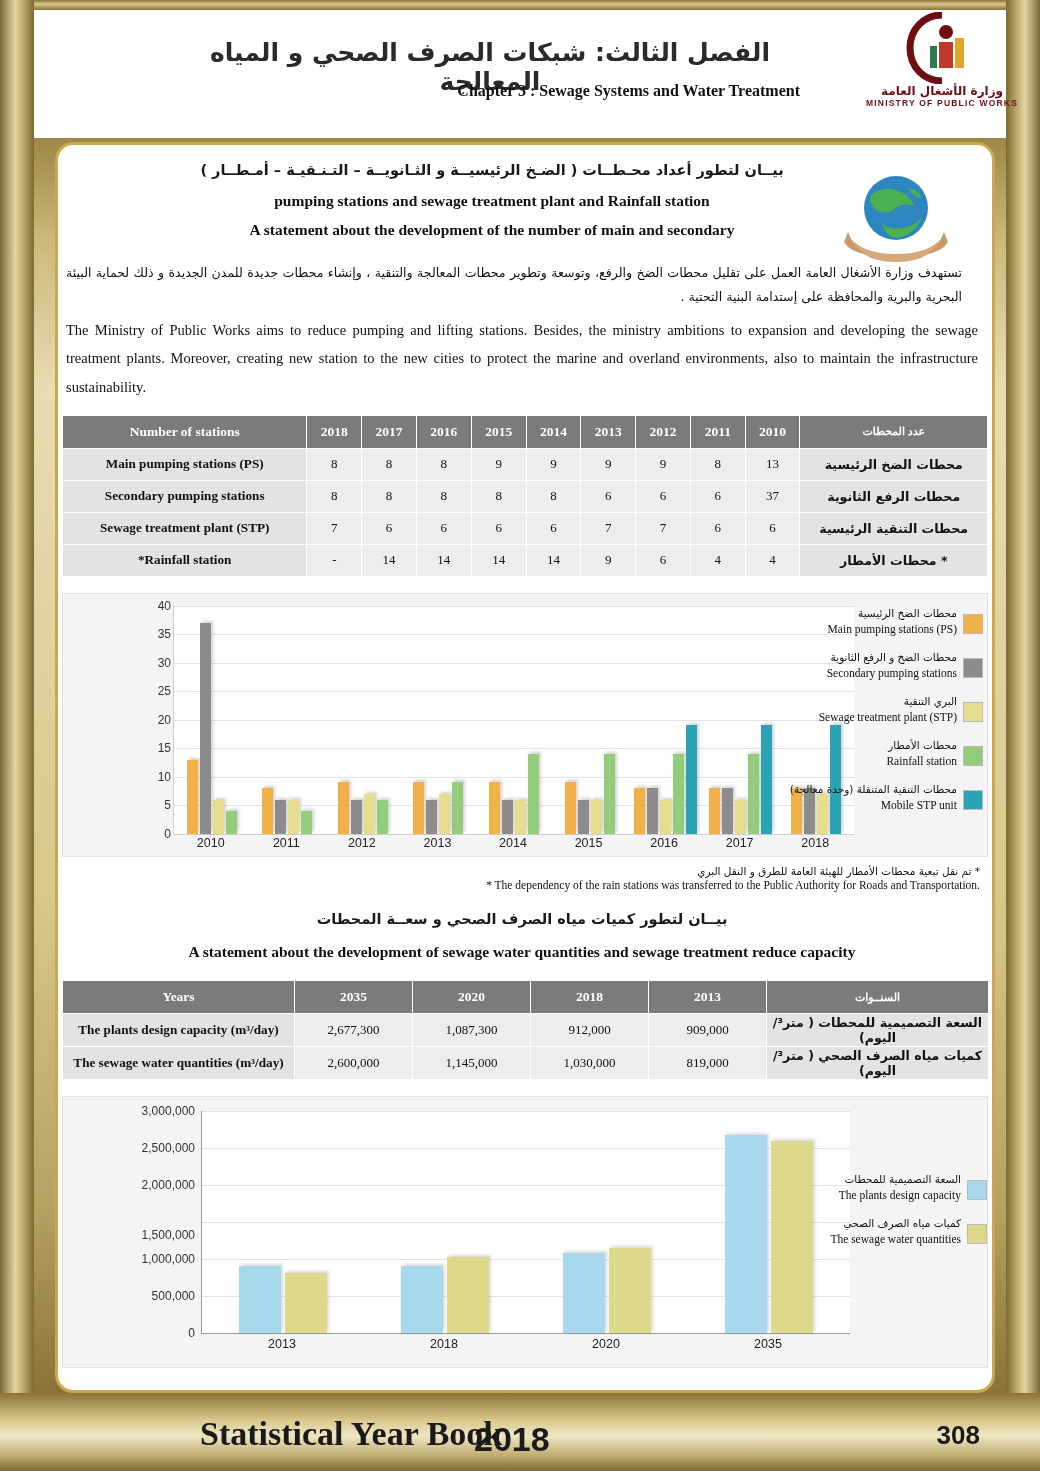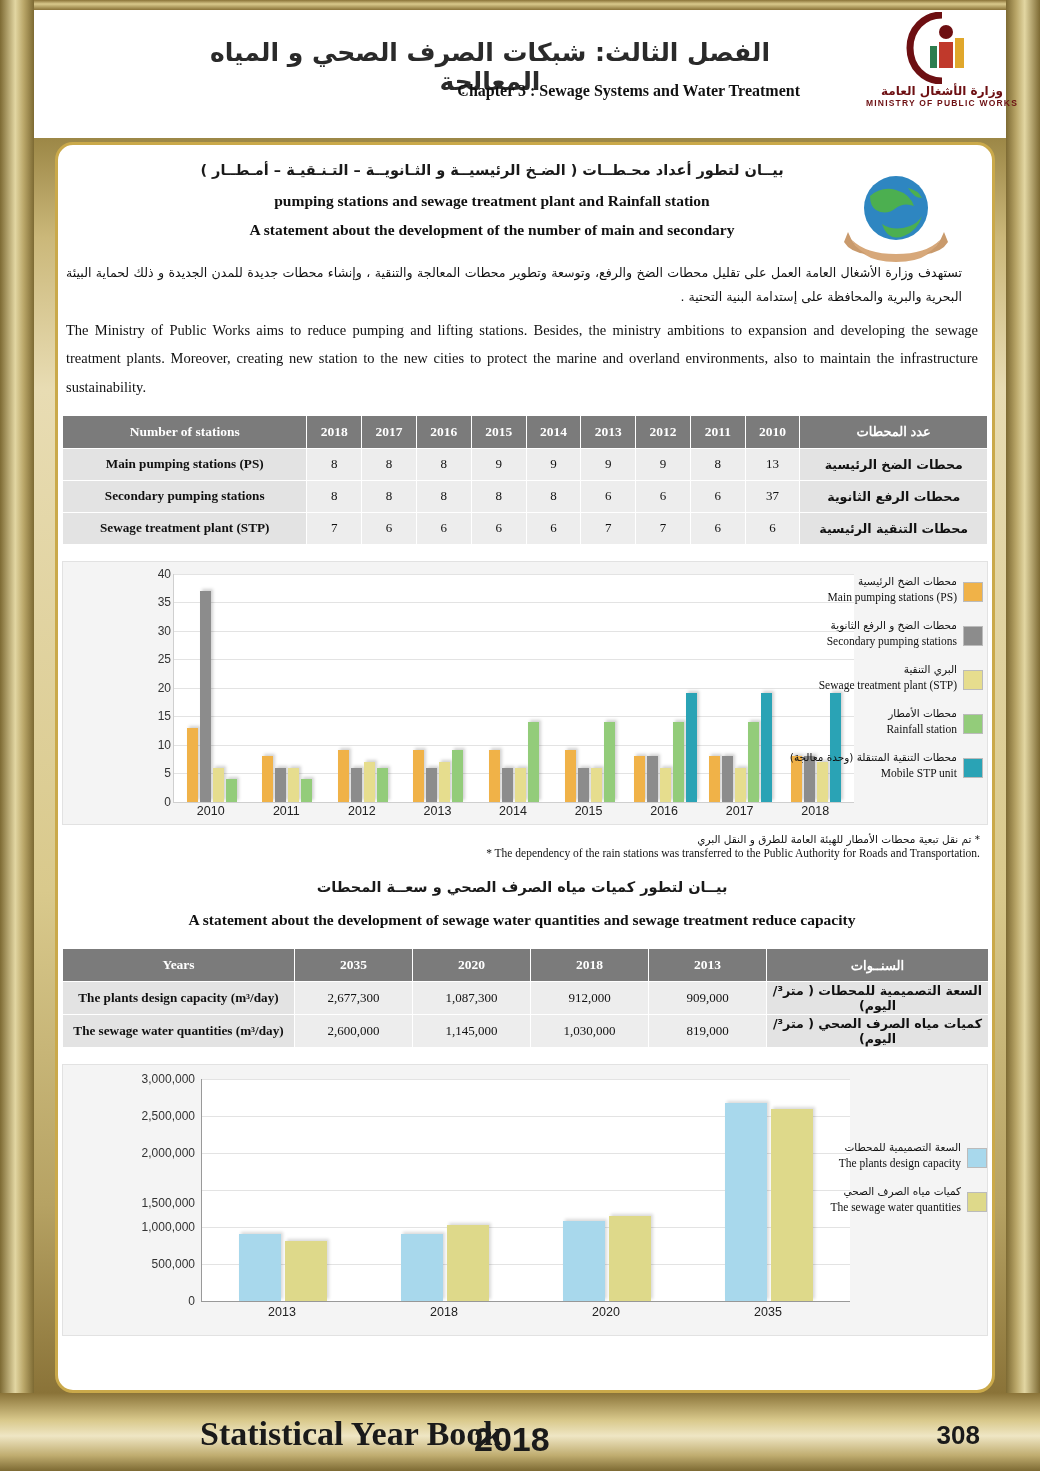--- a/index.html
+++ b/index.html
@@ -87,21 +87,21 @@
   th,td{border:1px solid #ffffff;text-align:center;font-size:13px;}
   thead th{
     background:#7b7b7b;color:#ffffff;font-weight:bold;height:30px;font-size:13.5px;
   }
   tbody td{background:#ededed;color:#111;height:29px;}
   td.rowlabel{background:#e3e3e3;font-weight:bold;font-size:13.2px;}
   td.arlabel{
     background:#e3e3e3;font-weight:bold;direction:rtl;
     font-family:"DejaVu Sans",sans-serif;font-size:12.6px;
   }
-  th.arhead{font-family:Liberation Sans, sans-serif;direction:rtl;font-size:13px;}
+  th.arhead{font-family:Liberation Serif, serif;direction:rtl;font-size:11px;}
 
   
   .chartbox{
     margin-top:16px;background:#f4f4f4;border:1px solid #e2e2e2;
     width:924px;height:262px;position:relative;
   }
   .plot{position:absolute;left:110px;top:12px;width:680px;height:228px;background:#fff;border:1px solid #cfcfcf;border-right:none;border-top:none;}
   .gridline{position:absolute;left:0;width:100%;height:1px;background:#e3e3e3;}
   .ylab{position:absolute;right:0;transform:translateY(-50%);font-size:12px;color:#333;font-family:"Liberation Sans",sans-serif;}
   .yaxis{position:absolute;left:60px;top:12px;width:48px;height:228px;}
@@ -245,20 +245,33 @@
           <td>7</td>
           <td>6</td>
           <td>6</td>
           <td>6</td>
           <td>6</td>
           <td>7</td>
           <td>7</td>
           <td>6</td>
           <td>6</td>
           <td class="arlabel">محطات التنقية الرئيسية</td>
+        </tr>
+        <tr>
+          <td class="rowlabel">*Rainfall station</td>
+          <td>-</td>
+          <td>14</td>
+          <td>14</td>
+          <td>14</td>
+          <td>14</td>
+          <td>9</td>
+          <td>6</td>
+          <td>4</td>
+          <td>4</td>
+          <td class="arlabel">* محطات الأمطار</td>
         </tr>
       </tbody>
     </table>
 
     <div class="chartbox">
       <div class="yaxis" id="y1">
           <div class="ylab" style="top: 228px;">0</div>
           <div class="ylab" style="top: 199.5px;">5</div>
           <div class="ylab" style="top: 171px;">10</div>
           <div class="ylab" style="top: 142.5px;">15</div>

